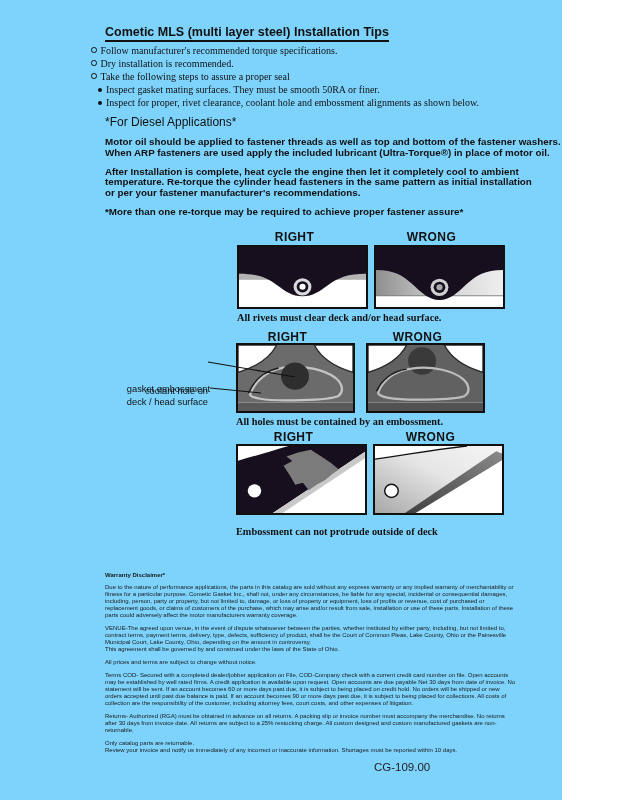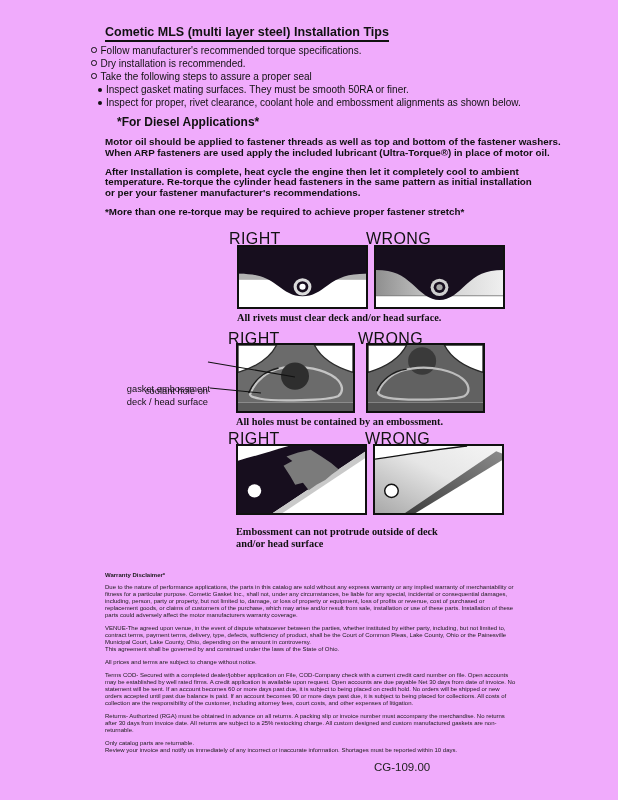--- a/index.html
+++ b/index.html
@@ -1,35 +1,35 @@
 <!DOCTYPE html>
 <html><head>
 <meta charset="utf-8">
 <style>
   html,body{margin:0;padding:0;background:#fff;}
-  .page{position:relative;width:618px;height:800px;background:#f0abfc;overflow:hidden;
+  .page{position:relative;width:562px;height:800px;background:#7dd3fc;overflow:hidden;
         font-family:"Liberation Sans", sans-serif;color:#111;}
   
   .title{position:absolute;left:105px;top:25px;font-size:12.5px;font-weight:700;
          border-bottom:2px solid #111;padding-bottom:1px;letter-spacing:0;white-space:nowrap;}
   
-  .tips{position:absolute;left:91px;top:44px;font-size:10px;line-height:13px;}
+  .tips{position:absolute;left:91px;top:44px;font-size:10px;line-height:13px;font-family:Liberation Serif, serif;}
   .tips .row{white-space:nowrap;}
   .m1{display:inline-block;width:3.5px;height:3.5px;border:1px solid #111;border-radius:50%;
       margin-right:4px;vertical-align:1.5px;}
   .m2{display:inline-block;width:4px;height:4px;background:#111;border-radius:50%;
       margin-right:4px;vertical-align:1.5px;}
   .sub{margin-left:7px;}
   
   .diesel{position:absolute;left:105px;top:115px;}
-  .diesel h2{font-size:12px;font-weight:700;margin:0 0 8px 12px;}
+  .diesel h2{font-size:12px;font-weight:400;margin:0 0 8px 0;}
   .diesel p{font-size:9.8px;line-height:10.8px;margin:0 0 8px 0;font-weight:bold;}
   .diesel p span{display:block;white-space:nowrap;}
   
-  .figlabel{position:absolute;font-size:16px;font-weight:400;letter-spacing:0.4px;text-align:left;}
+  .figlabel{position:absolute;font-size:12px;font-weight:700;letter-spacing:0.4px;text-align:center;}
   .caption{position:absolute;font-size:10.3px;font-weight:700;line-height:11.5px;font-family:Liberation Serif, serif;}
   .caption span{display:block;white-space:nowrap;}
   .diagbox{position:absolute;border:2px solid #101010;box-sizing:border-box;background:#fff;}
   .diagbox svg{display:block;width:100%;height:100%;}
   .sidelabel{position:absolute;font-size:9.3px;line-height:10.8px;text-align:right;}
   .sidelabel span{display:block;white-space:nowrap;}
   .leaders{position:absolute;left:105px;top:340px;width:200px;height:62px;pointer-events:none;}
   
   .fineprint{position:absolute;left:105px;top:572px;width:412px;font-size:6px;line-height:7px;color:#1a1a1a;}
   .fineprint .fp-head{font-weight:700;margin:0 0 5px 0;}
@@ -57,21 +57,21 @@
     <h2>*For Diesel Applications*</h2>
     <p>
       <span>Motor oil should be applied to fastener threads as well as top and bottom of the fastener washers.</span>
       <span>When ARP fasteners are used apply the included lubricant (Ultra-Torque®) in place of motor oil.</span>
     </p>
     <p>
       <span>After Installation is complete, heat cycle the engine then let it completely cool to ambient</span>
       <span>temperature. Re-torque the cylinder head fasteners in the same pattern as initial installation</span>
       <span>or per your fastener manufacturer's recommendations.</span>
     </p>
-    <p>*More than one re-torque may be required to achieve proper fastener stretch*</p>
+    <p>*More than one re-torque may be required to achieve proper fastener assure*</p>
   </div>
 
   <div class="figlabel" style="left:229px;top:230px;width:131px;">RIGHT</div>
   <div class="figlabel" style="left:366px;top:230px;width:131px;">WRONG</div>
 
   <div class="diagbox" style="left:237px;top:245px;width:131px;height:64px;">
     <svg viewBox="0 0 131 64" preserveAspectRatio="none">
       <rect width="131" height="64" fill="#ffffff"></rect>
       <rect x="0" y="28.5" width="131" height="6.5" fill="#b3b3b3"></rect>
       <path d="M0,0 H131 V28.5 C112,28.5 103,32.5 92,40.5 C83,47.5 76,52.5 65.5,52.5 C55,52.5 48,47.5 39,40.5 C28,32.5 19,28.5 0,28.5 Z" fill="#170e1e"></path>
@@ -173,21 +173,20 @@
       </defs>
       <rect width="131" height="71" fill="#ffffff"></rect>
       <path d="M0,14 C35,9 65,3 95,0 L131,0 V10 L36,71 H0 Z" fill="url(#bandGrad)"></path>
       <path d="M0,14 C35,9 65,3 95,0" fill="none" stroke="#111" stroke-width="1.4"></path>
       <polygon points="31,71 125,5.5 131,8 131,15 42,71" fill="url(#stripeGrad)"></polygon>
       <circle cx="17" cy="47.5" r="7" fill="#ffffff" stroke="#111" stroke-width="1.5"></circle>
     </svg>
   </div>
   <div class="caption" style="left:236px;top:518px;margin-top:8px;">
     <span>Embossment can not protrude outside of deck</span>
-    <span>and/or head surface</span>
   </div>
 
   <div class="fineprint">
     <p class="fp-head">Warranty Disclaimer*</p>
     <p>Due to the nature of performance applications, the parts in this catalog are sold without any express warranty or any implied warranty of merchantability or fitness for a particular purpose.  Cometic Gasket Inc., shall not, under any circumstances, be liable for any special, incidental or consequential damages, including, person, party or property, but not limited to, damage, or loss of property or equipment, loss of profits or revenue, cost of purchased or replacement goods, or claims of customers of the purchase, which may arise and/or result from sale, installation or use of these parts.  Installation of these parts could adversely affect the motor manufacturers warranty coverage.</p>
     <p>
       <span>VENUE-The agreed upon venue, in the event of dispute whatsoever between the parties, whether instituted by either party, including, but not limited to, contract terms, payment terms, delivery, type, defects, sufficiency of product, shall be the Court of Common Pleas, Lake County, Ohio or the Painesville Municipal Court, Lake County, Ohio, depending on the amount in controversy.</span>
       <span>This agreement shall be governed by and construed under the laws of the State of Ohio.</span>
     </p>
     <p>All prices and terms are subject to change without notice.</p>

